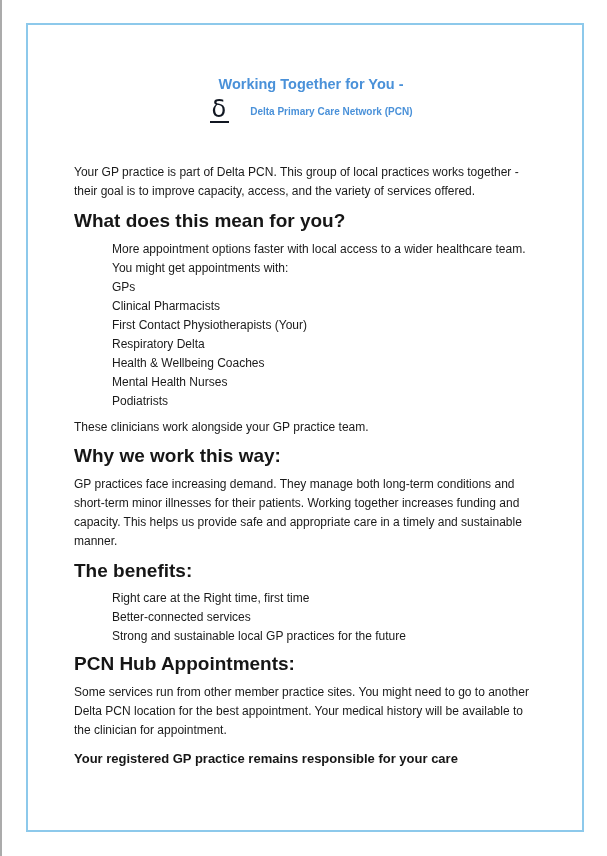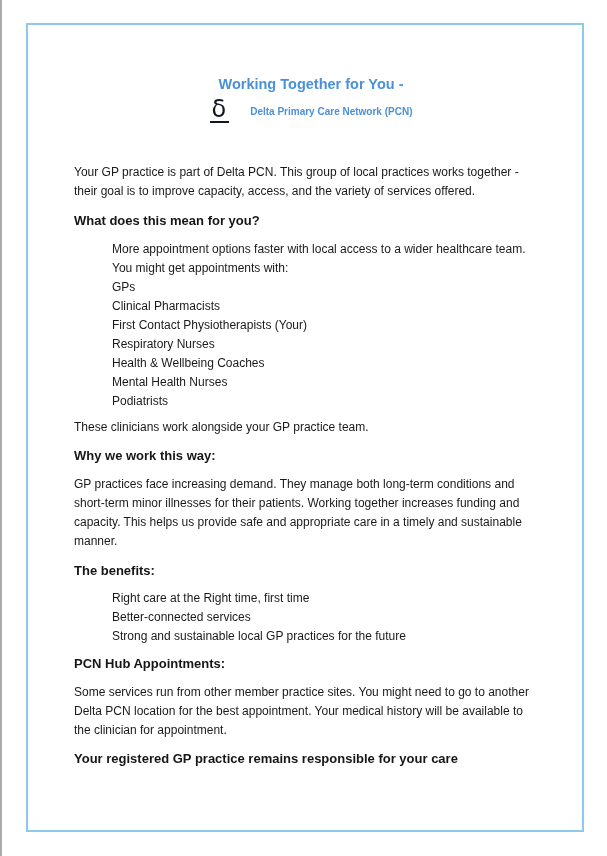--- a/index.html
+++ b/index.html
@@ -38,21 +38,21 @@
     display:inline-block;
   }
   .title-line2 {
     font-weight:bold; font-size:10px; line-height:22px;
     color:var(--accent-blue, #4a91d9);
     margin-left:21px;
   }
   .para { margin-top:10px; }
   .intro { margin-top:40px; }
   .heading {
-    font-weight:bold; font-size:13px; line-height:19px; color:#161616;
+    font-weight:bold; font-size:19px; line-height:19px; color:#161616;
   }
   .h-what { margin-top:10px; }
   .list-block { margin-top:10px; padding-left:38px; }
   .note { margin-top:7px; }
   .h-why { margin-top:9px; }
   .h-benefits { margin-top:10px; }
   .benefits-block { margin-top:9px; padding-left:38px; }
   .h-hub { margin-top:8px; }
   .closing {
     margin-top:9px; font-weight:bold; font-size:13px; color:#161616;
@@ -75,21 +75,21 @@
 
   <div class="para intro">Your GP practice is part of Delta PCN. This group of local practices works together - their goal is to improve capacity, access, and the variety of services offered.</div>
 
   <div class="heading h-what">What does this mean for you?</div>
 
   <div class="list-block">
     <div>More appointment options faster with local access to a wider healthcare team. You might get appointments with:</div>
     <div>GPs</div>
     <div>Clinical Pharmacists</div>
     <div>First Contact Physiotherapists (Your)</div>
-    <div>Respiratory Nurses</div>
+    <div>Respiratory Delta</div>
     <div>Health &amp; Wellbeing Coaches</div>
     <div>Mental Health Nurses</div>
     <div>Podiatrists</div>
   </div>
 
   <div class="para note">These clinicians work alongside your GP practice team.</div>
 
   <div class="heading h-why">Why we work this way:</div>
   <div class="para">GP practices face increasing demand. They manage both long-term conditions and short-term minor illnesses for their patients. Working together increases funding and capacity. This helps us provide safe and appropriate care in a timely and sustainable manner.</div>
 

